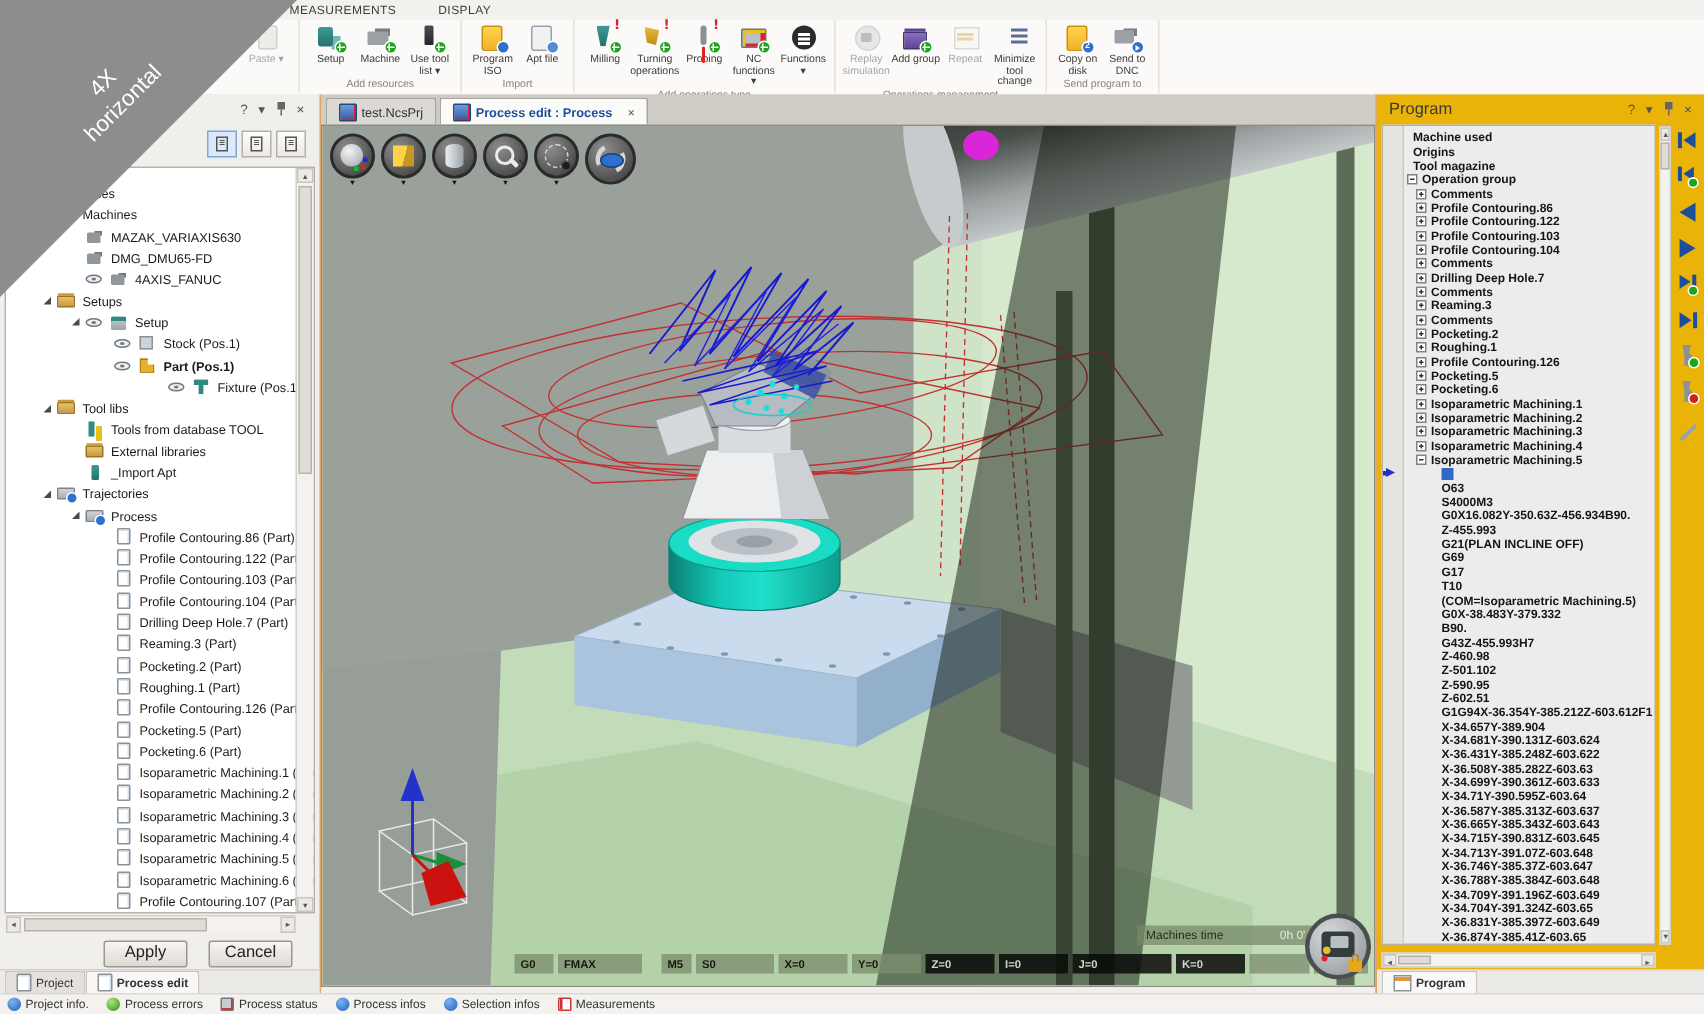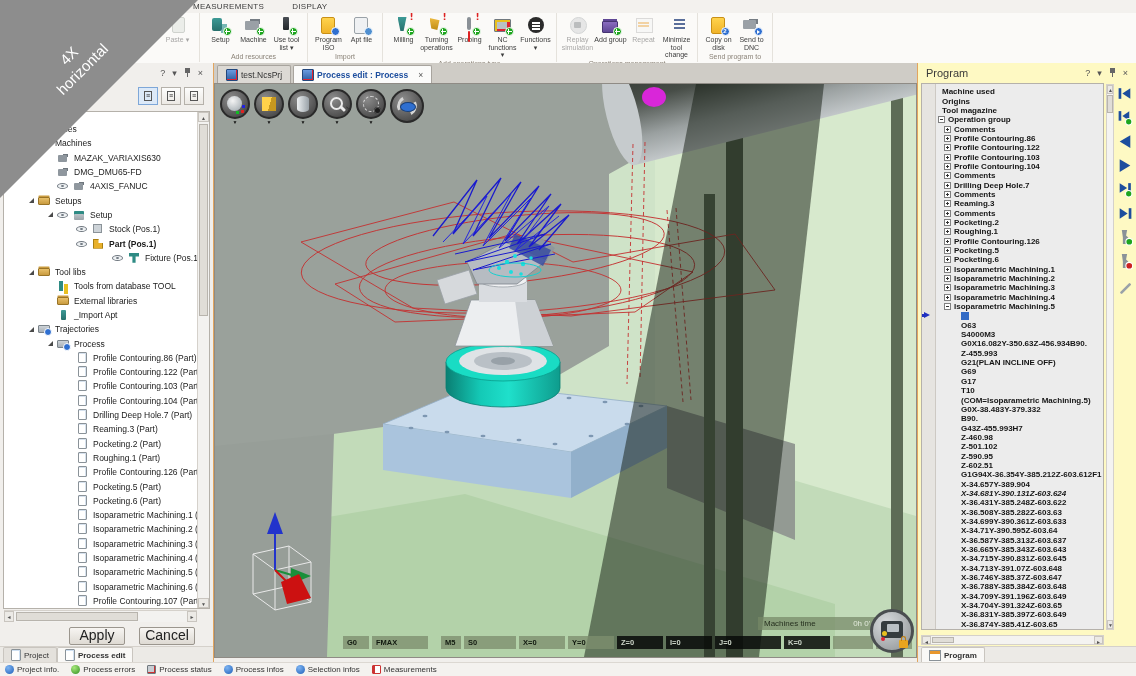--- a/index.html
+++ b/index.html
@@ -93,21 +93,21 @@
   .ti-stock::before{left:1px;top:1px;width:9px;height:9px;background:#cdd3d8;border:1px solid #8a9298;box-sizing:border-box;}
   .ti-part::before{left:1px;top:1px;width:10px;height:10px;background:#e8b02a;border:1px solid #a87f12;clip-path:polygon(0 0,55% 0,55% 45%,100% 45%,100% 100%,0 100%);box-sizing:border-box;}
   .ti-fixture::before{left:1px;top:1px;width:10px;height:10px;background:#2e8b84;clip-path:polygon(0 0,100% 0,100% 38%,66% 38%,66% 100%,34% 100%,34% 38%,0 38%);}
   .ti-tooldb::before{left:2px;top:1px;width:4px;height:10px;background:#2e8b84;box-shadow:5px 3px 0 0 #e8c020;}
   .ti-tool::before{left:4px;top:1px;width:5px;height:10px;background:linear-gradient(#3d9a96,#27706c);border-radius:1px;}
   .ti-resources::before{left:1px;top:2px;width:10px;height:8px;background:#b9c0c6;border:1px solid #7a838a;box-sizing:border-box;}
   .ti-page::before{left:2px;top:0;width:9px;height:11px;background:#fff;border:1px solid #8a9298;border-radius:1px;box-shadow:inset -2px 2px 0 -1px #d7e2ee;box-sizing:border-box;}
   #lp-vscroll{position:absolute;top:49px;right:4px;width:11px;height:496px;background:#f3f2f0;border-left:1px solid #d5d1cb;}
   #lp-hscroll{position:absolute;left:4px;right:16px;top:547px;height:11px;background:#f3f2f0;border-top:1px solid #d5d1cb;}
   #lp-actions{position:absolute;left:0;right:0;top:564px;height:18px;display:flex;justify-content:flex-end;gap:14px;padding-right:18px;}
-  .btn3d{min-width:54px;height:16px;font-size:14px;background:linear-gradient(#f7f5f2,#dedad3);border:1px solid #9b968e;border-radius:2px;text-align:center;line-height:14px;color:#222;cursor:pointer;}
+  .btn3d{min-width:54px;height:16px;font-size:11px;background:linear-gradient(#f7f5f2,#dedad3);border:1px solid #9b968e;border-radius:2px;text-align:center;line-height:14px;color:#222;cursor:pointer;}
   .tabs-row{position:absolute;left:0;right:0;bottom:0;height:15px;display:flex;padding-left:3px;background:#eceae6;border-top:1px solid #d5d1cb;align-items:flex-end;}
   .ltab{display:flex;align-items:center;gap:3px;height:14px;padding:0 7px;font-size:8px;color:#333;border:1px solid #c9c5bf;border-bottom:none;background:#e4e1dc;border-radius:2px 2px 0 0;cursor:pointer;}
   .ltab.active{background:#f9f8f6;font-weight:bold;}
   .page-ico{width:8px;height:10px;background:#fff;border:1px solid #8a9298;border-radius:1px;box-shadow:inset -2px 2px 0 -1px #cfe0f2;flex:none;}
   .prog-ico{width:10px;height:9px;background:#fff;border:1px solid #8a9298;box-shadow:inset 0 3px 0 #e8972e;flex:none;}
   
   #status-bar{position:absolute;left:0;bottom:0;width:100%;height:14px;background:#f4f2ef;border-top:1px solid #dcd8d2;display:flex;align-items:center;gap:12px;padding-left:5px;font-size:8px;color:#333;box-sizing:border-box;}
   .sb-item{display:flex;align-items:center;gap:3px;cursor:pointer;}
   .sb-ico{width:9px;height:9px;border-radius:50%;flex:none;}
   .sb-info-blue{background:radial-gradient(circle at 35% 30%,#7db4f2,#1f5fb8);}
@@ -154,21 +154,21 @@
   #hud-time .lab{color:#26301f;}
   #hud-time .val{color:#e2eadb;}
   #hud-machine{position:absolute;right:2px;bottom:4px;width:44px;height:44px;border-radius:50%;background:radial-gradient(circle at 35% 30%,#d8dbdd,#8c9193);border:3px solid #4a4e50;box-sizing:border-box;}
   #hud-machine::before{content:"";position:absolute;left:8px;top:9px;width:22px;height:17px;background:#353c3f;border-radius:3px;}
   #hud-machine::after{content:"";position:absolute;left:14px;top:12px;width:12px;height:8px;background:#b9c0c4;border-radius:1px;}
   .ml-dot-y{position:absolute;left:9px;top:19px;width:5px;height:5px;border-radius:50%;background:#e8c020;}
   .ml-dot-r{position:absolute;left:8px;top:25px;width:4px;height:4px;border-radius:50%;background:#d23;}
   .ml-lock{position:absolute;right:3px;bottom:2px;width:9px;height:8px;background:#e8a51e;border-radius:1px;}
   .ml-lock::before{content:"";position:absolute;left:2px;top:-4px;width:5px;height:5px;border:1.5px solid #c07f10;border-bottom:none;border-radius:3px 3px 0 0;box-sizing:border-box;}
   
-  #right-panel{position:absolute;left:917px;top:63px;width:219px;height:599px;background:#fef9c3;border-left:1px solid #e2a55e;box-sizing:border-box;}
+  #right-panel{position:absolute;left:917px;top:63px;width:219px;height:599px;background:#eab308;border-left:1px solid #e2a55e;box-sizing:border-box;}
   #rp-header{position:absolute;top:0;left:0;right:0;height:20px;display:flex;align-items:center;padding:0 8px;}
   #rp-title{flex:1;font-size:11px;color:#3a3a3a;}
   #rp-list{position:absolute;left:3px;top:20px;width:183px;bottom:32px;background:#ececec;border:1px solid #b5b1aa;overflow:hidden;box-sizing:border-box;padding-top:3px;}
   #rp-list::before{content:"";position:absolute;left:0;top:0;bottom:0;width:13px;background:#e6e4e0;border-right:1px solid #cdc9c3;}
   .prow{position:relative;height:9.35px;display:flex;align-items:center;font-size:8px;font-weight:bold;color:#151515;white-space:nowrap;}
   .pm{width:7px;height:7px;border:1px solid #808080;background:#fff;margin-right:3px;position:relative;flex:none;box-sizing:border-box;}
   .pm::before{content:"";position:absolute;left:1px;top:2px;width:3px;height:1px;background:#333;}
   .pm.plus::after{content:"";position:absolute;left:2px;top:1px;width:1px;height:3px;background:#333;}
   .sel-block{width:8px;height:8px;background:#316ac5;flex:none;}
   #rp-arrow{position:absolute;left:2px;width:0;height:0;border:3px solid transparent;border-left:6px solid #2030c0;}
@@ -866,21 +866,21 @@
         </div>
         <div class="prow" style="padding-left: 39px;">
           <span>Z-602.51</span>
         </div>
         <div class="prow" style="padding-left: 39px;">
           <span>G1G94X-36.354Y-385.212Z-603.612F1</span>
         </div>
         <div class="prow" style="padding-left: 39px;">
           <span>X-34.657Y-389.904</span>
         </div>
-        <div class="prow" style="padding-left: 39px; font-style: italic;">
+        <div class="prow" style="padding-left: 39px;">
           <span>X-34.681Y-390.131Z-603.624</span>
         </div>
         <div class="prow" style="padding-left: 39px;">
           <span>X-36.431Y-385.248Z-603.622</span>
         </div>
         <div class="prow" style="padding-left: 39px;">
           <span>X-36.508Y-385.282Z-603.63</span>
         </div>
         <div class="prow" style="padding-left: 39px;">
           <span>X-34.699Y-390.361Z-603.633</span>

